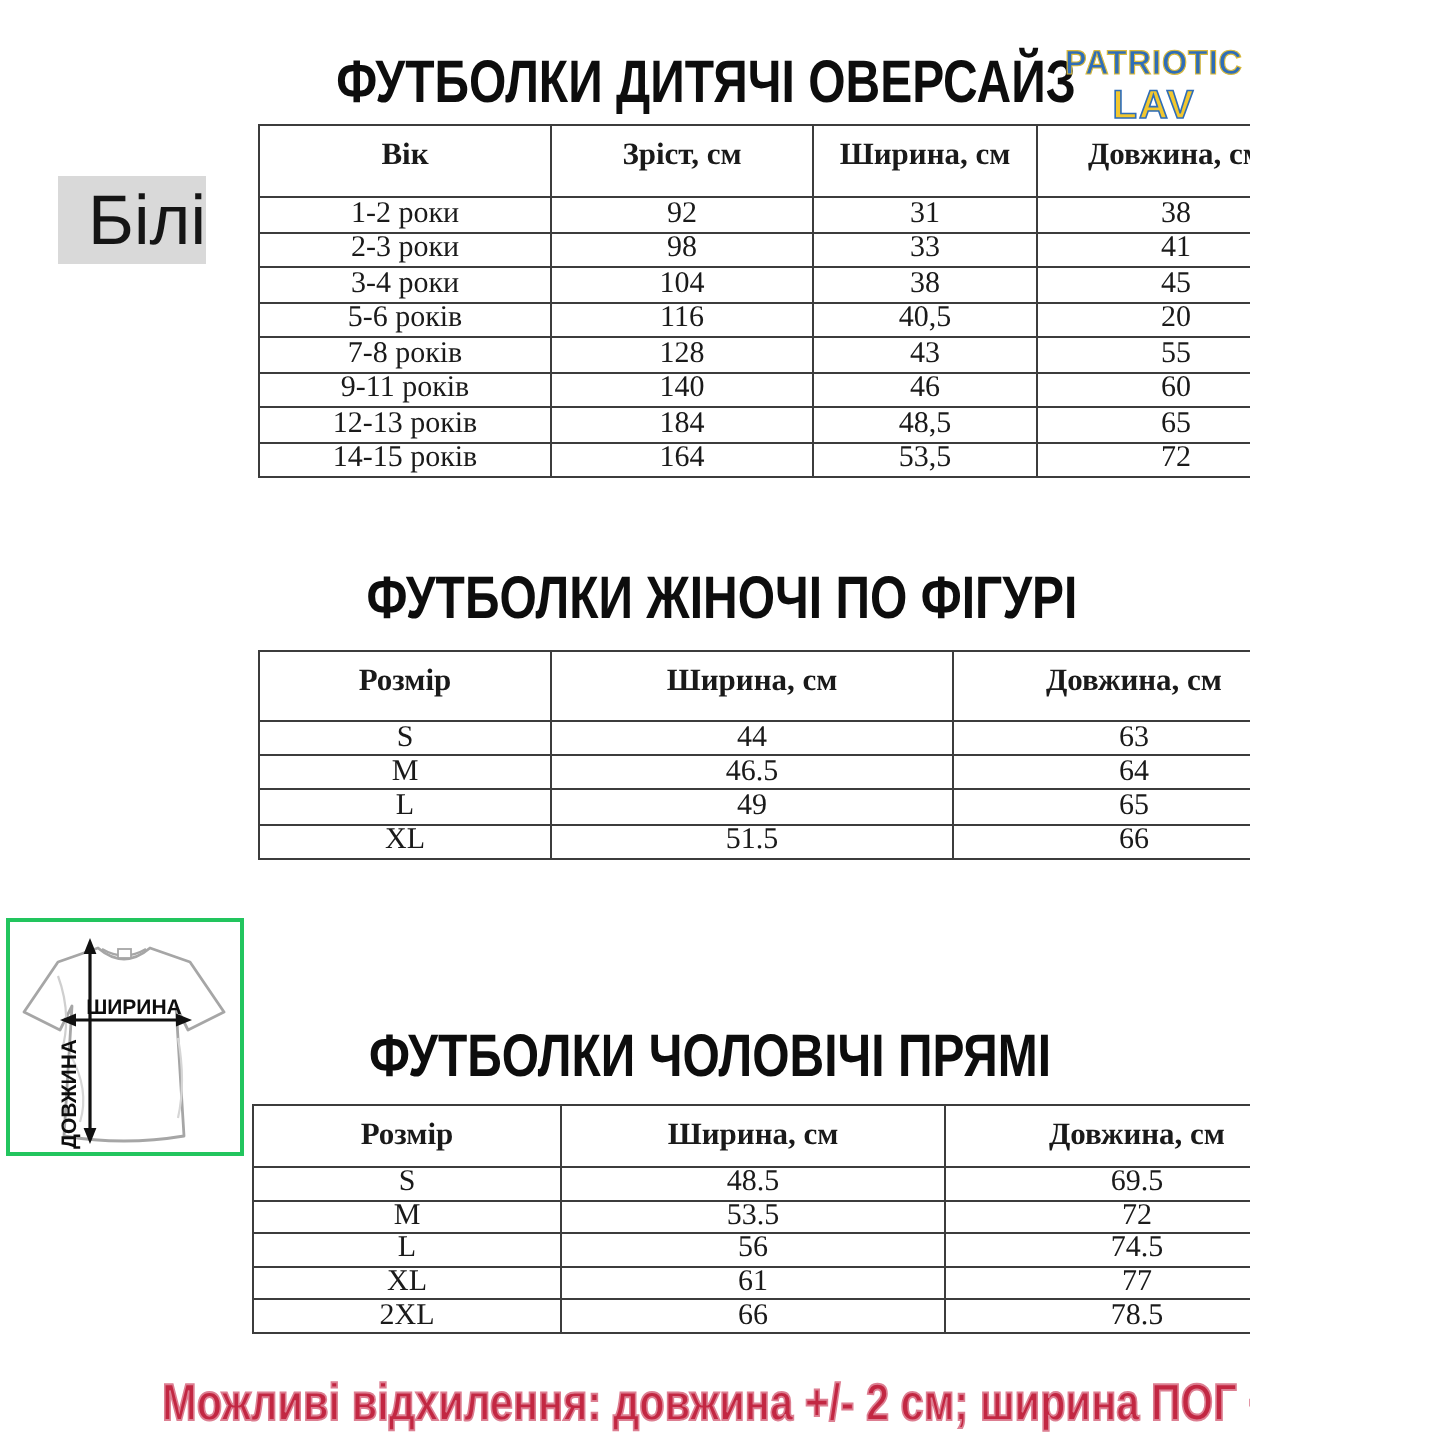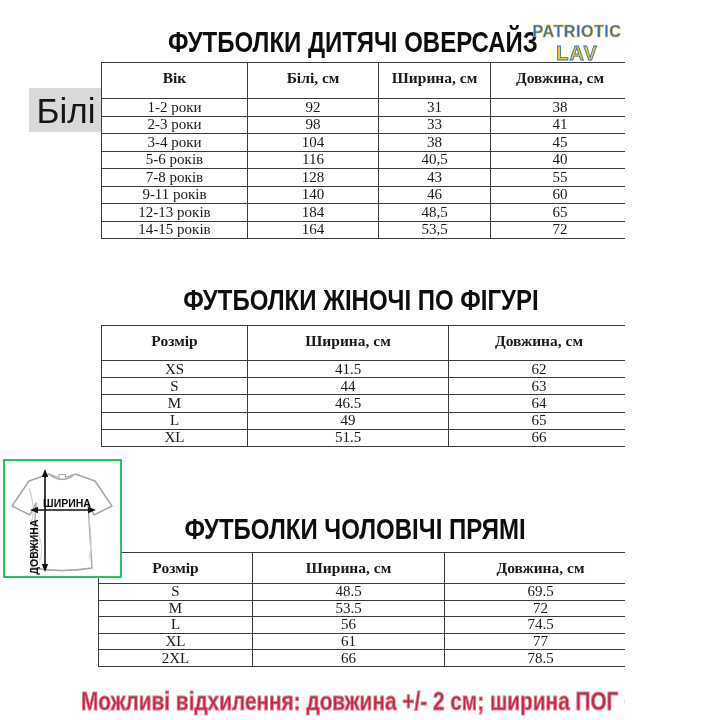--- a/index.html
+++ b/index.html
@@ -31,31 +31,31 @@
   }
   .brand-bottom{
     position:absolute;left:521px;top:42px;width:112px;text-align:center;
     font-weight:700;font-size:20px;letter-spacing:1px;
     color:#f2c72e;-webkit-text-stroke:0.8px #2e6db8;
   }
   .hearts{position:absolute;left:624px;top:1px;}
   
   .color-badge{
     position:absolute;left:29px;top:88px;width:74px;height:44px;background:#d9d9d9;
-    display:flex;align-items:center;justify-content:center;
+    display:flex;align-items:center;justify-content:flex-end;
     font-size:35px;font-weight:400;color:#151515;line-height:1;
   }
   
   .tbl-wrap{position:absolute;}
   #tbl0{left:101px;top:62px;}
   #tbl1{left:101px;top:325px;}
   #tbl2{left:98px;top:552px;}
   table.size-table{
     border-collapse:collapse;table-layout:fixed;background:#fff;
-    font-family:"Liberation Serif",serif;color:#1a1a1a;
+    font-family:"Liberation Serif",serif;color:#1a1a1a;margin-left:28px;
   }
   table.size-table th,table.size-table td{
     border:1px solid #3c3c3c;text-align:center;vertical-align:middle;
     padding:0;overflow:visible;
   }
   table.size-table th{
     font-weight:700;font-size:15.5px;vertical-align:top;padding-top:6px;
   }
   table.size-table td{font-size:15px;line-height:1;}
   #tbl0 thead tr{height:36px;} #tbl0 tbody tr{height:17.5px;}
@@ -99,21 +99,21 @@
     <table class="size-table" style="width:528px;">
       <colgroup>
           <col style="width:146px">
           <col style="width:131px">
           <col style="width:112px">
           <col style="width:139px">
         </colgroup>
       <thead>
           <tr>
             <th>Вік</th>
-            <th>Білі, см</th>
+            <th>Зріст, см</th>
             <th>Ширина, см</th>
             <th>Довжина, см</th>
           </tr>
         </thead>
       <tbody>
           <tr>
             <td>1-2 роки</td>
             <td>92</td>
             <td>31</td>
             <td>38</td>
@@ -127,21 +127,21 @@
           <tr>
             <td>3-4 роки</td>
             <td>104</td>
             <td>38</td>
             <td>45</td>
           </tr>
           <tr>
             <td>5-6 років</td>
             <td>116</td>
             <td>40,5</td>
-            <td>40</td>
+            <td>20</td>
           </tr>
           <tr>
             <td>7-8 років</td>
             <td>128</td>
             <td>43</td>
             <td>55</td>
           </tr>
           <tr>
             <td>9-11 років</td>
             <td>140</td>
@@ -175,25 +175,20 @@
         </colgroup>
       <thead>
           <tr>
             <th>Розмір</th>
             <th>Ширина, см</th>
             <th>Довжина, см</th>
           </tr>
         </thead>
       <tbody>
           <tr>
-            <td>XS</td>
-            <td>41.5</td>
-            <td>62</td>
-          </tr>
-          <tr>
             <td>S</td>
             <td>44</td>
             <td>63</td>
           </tr>
           <tr>
             <td>M</td>
             <td>46.5</td>
             <td>64</td>
           </tr>
           <tr>

